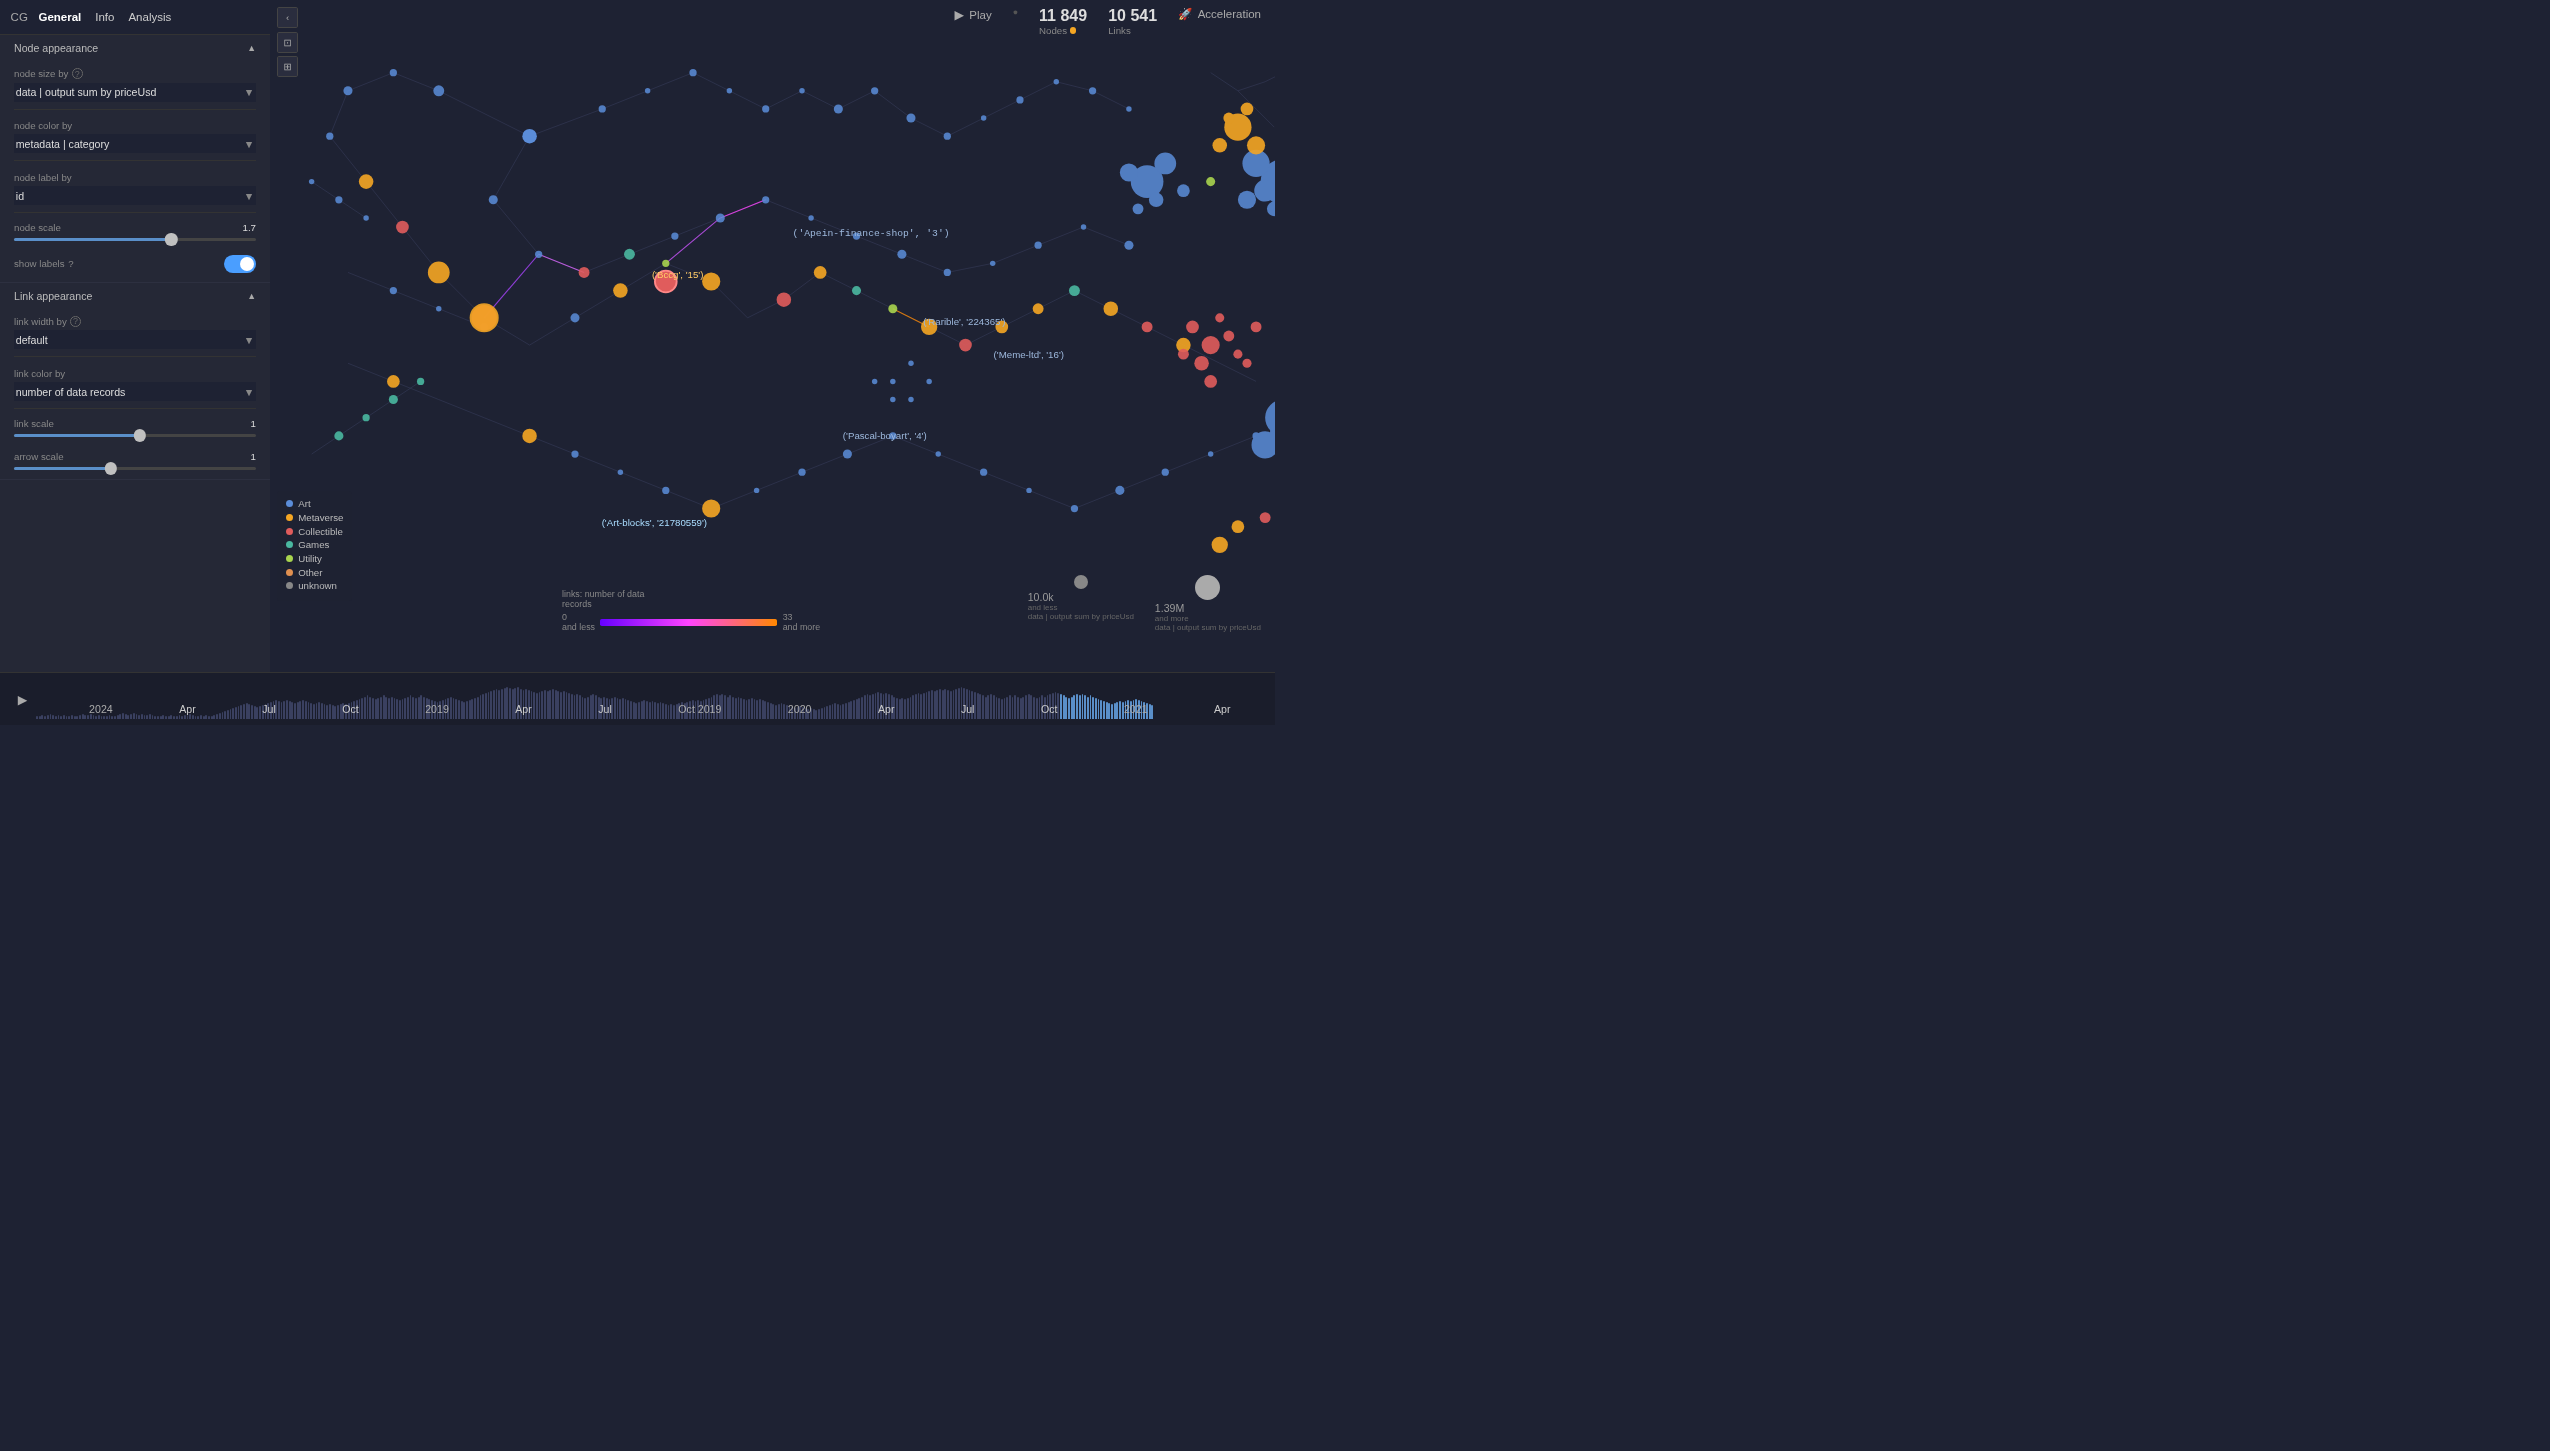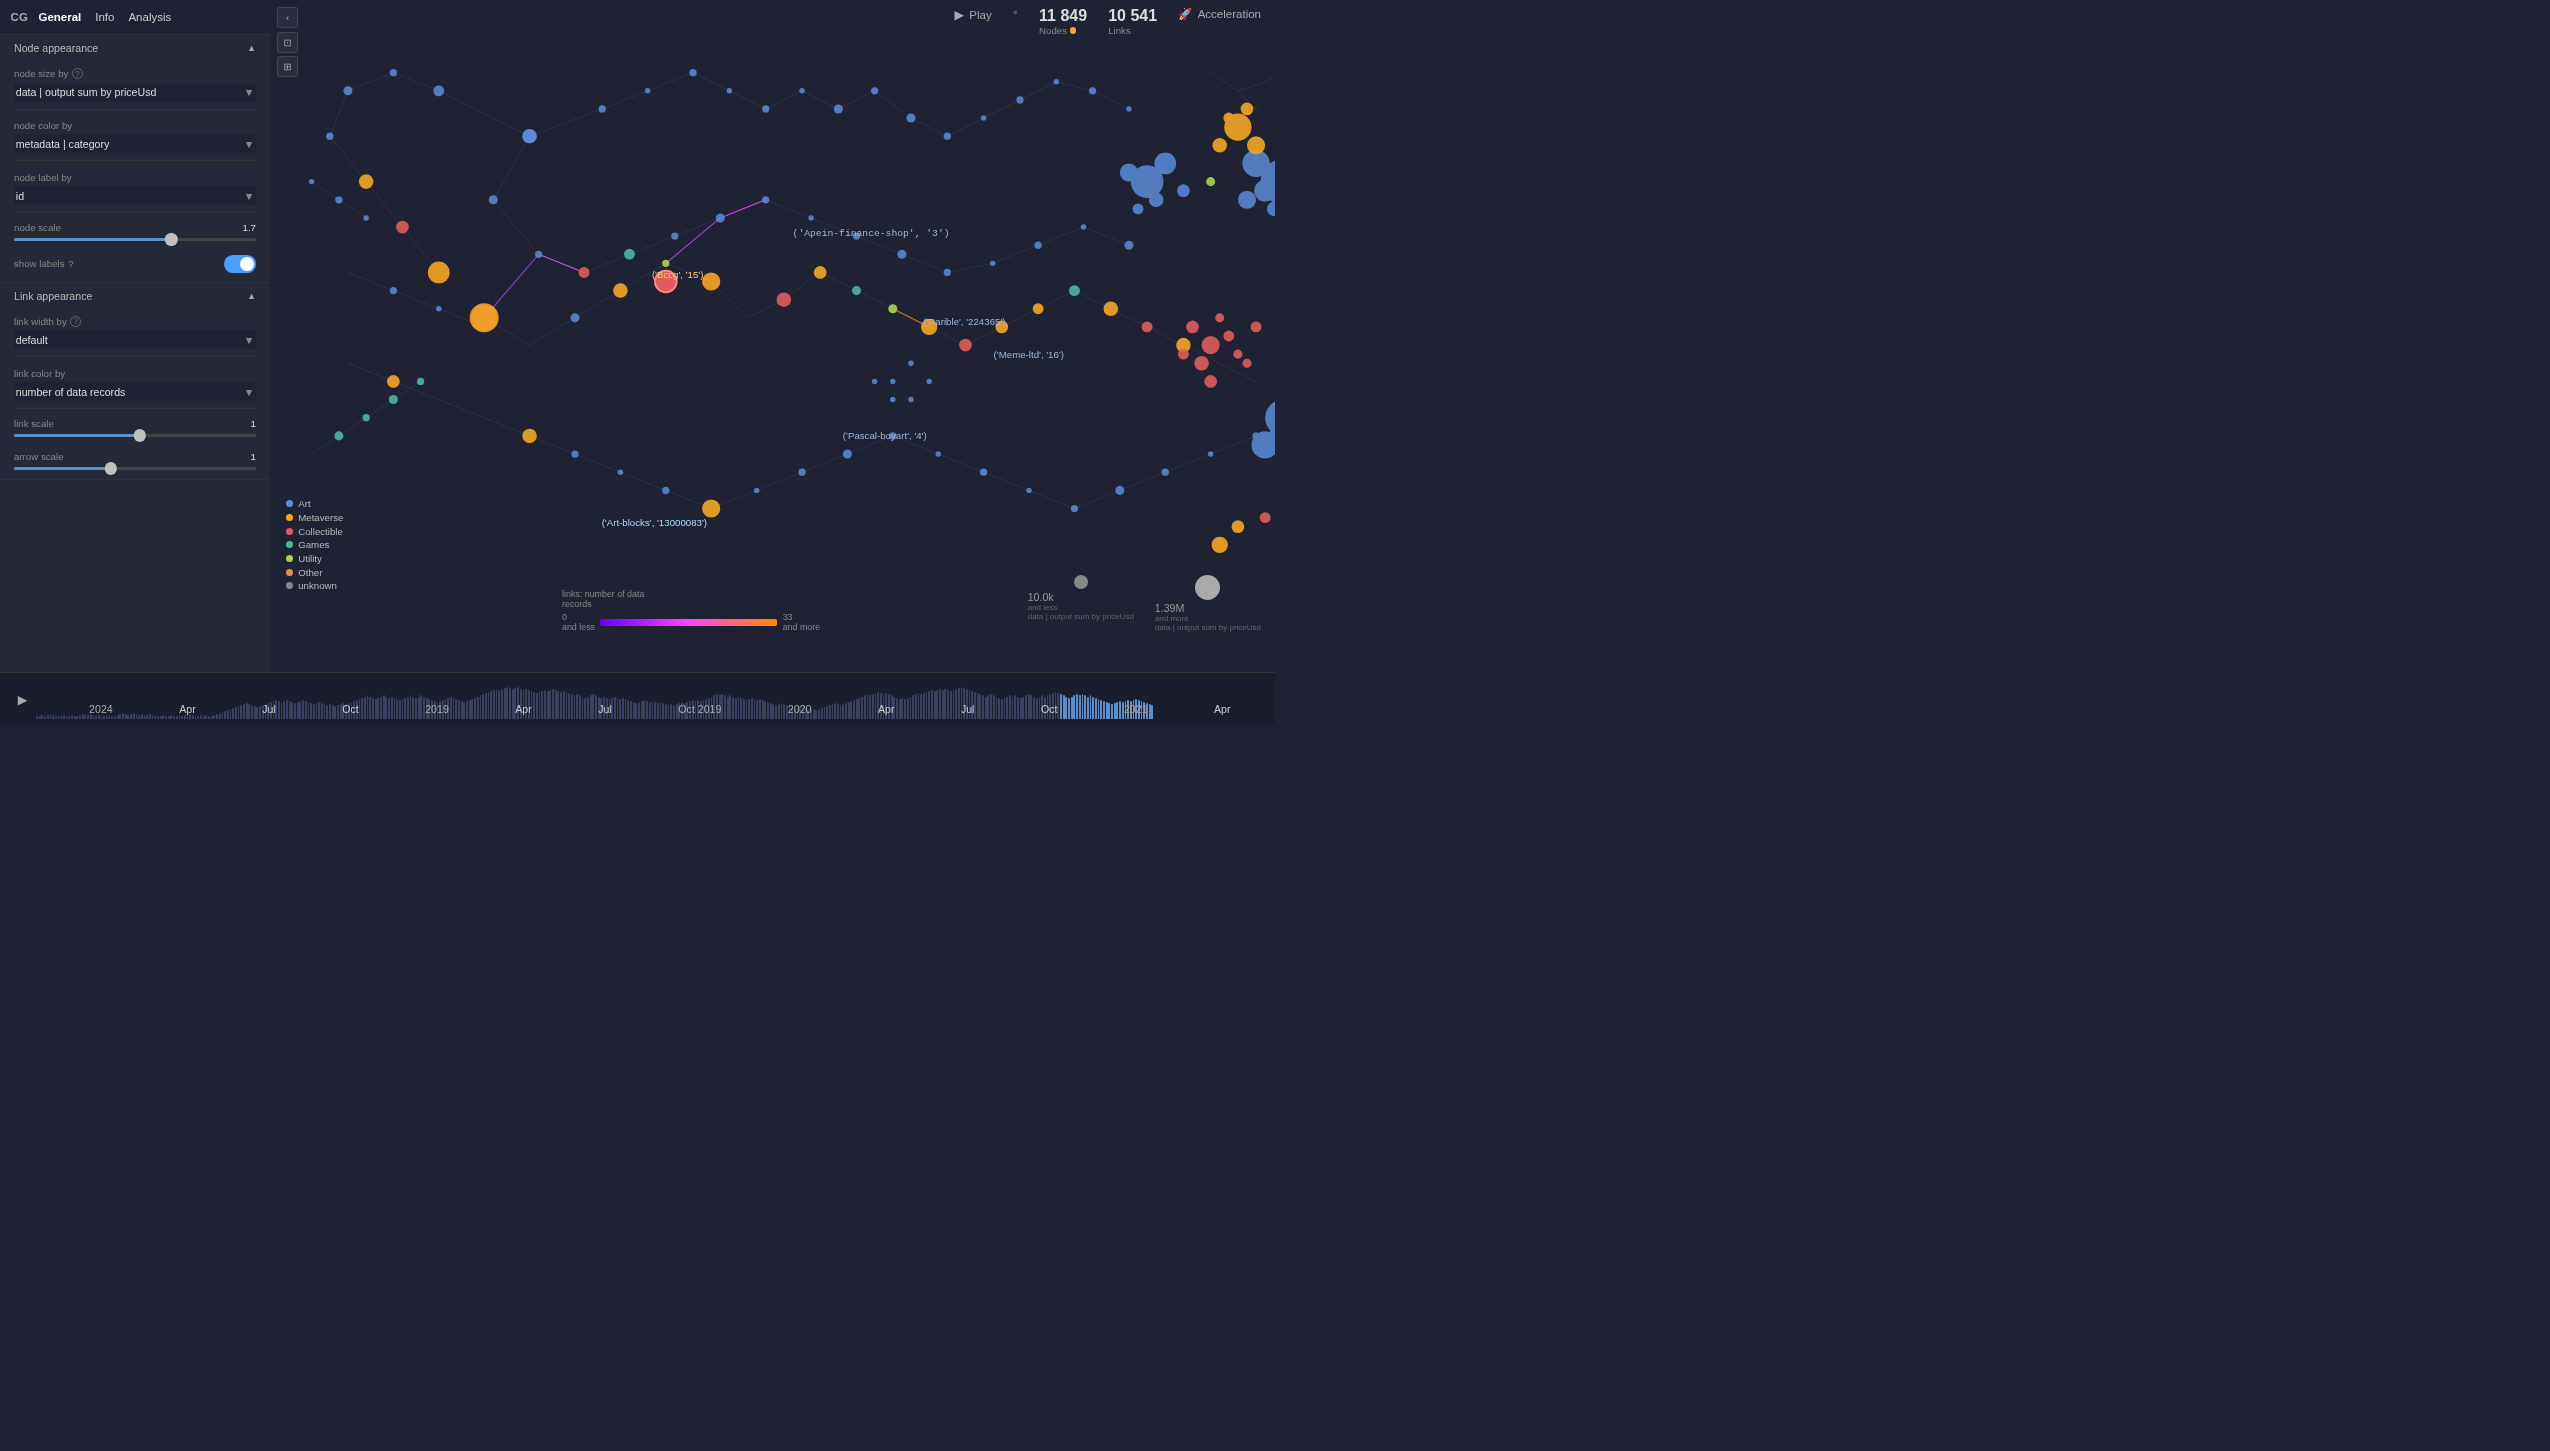--- a/index.html
+++ b/index.html
@@ -6,21 +6,21 @@
     body { background: #1e2233; color: #ccc; font-family: -apple-system, BlinkMacSystemFont, 'Segoe UI', sans-serif; font-size: 10.6px; width: 1275px; height: 725px; overflow: hidden; display: flex; flex-direction: column; }
 
     
     .main-area { display: flex; flex: 1; overflow: hidden; }
 
     
     .left-panel { width: 270px; background: #252836; display: flex; flex-direction: column; overflow-y: auto; flex-shrink: 0; }
 
     
     .header { display: flex; align-items: center; padding: 7px 10.6px; background: #1e2233; height: 35px; border-bottom: 0.9px solid #333; gap: 10.6px; }
-    .header-logo { color: #aaa; font-weight: bold; font-size: 11.5px; }
+    .header-logo { color: #aaa; font-weight: normal; font-size: 11.5px; }
     .header-nav { display: flex; gap: 14px; }
     .header-nav span { color: #ccc; font-size: 11.5px; cursor: pointer; }
     .header-nav span.active { color: #fff; font-weight: 600; }
     .section-header { display: flex; justify-content: space-between; align-items: center; padding: 7px 14px; color: #bbb; font-size: 10.6px; font-weight: 500; }
     .section-header .arrow { color: #aaa; font-size: 8.9px; }
 
     .field-group { padding: 7px 14px 3.5px; }
     .field-label { color: #888; font-size: 9.7px; margin-bottom: 3.5px; display: flex; align-items: center; gap: 3.5px; }
     .field-label .info-icon { color: #666; font-size: 8.9px; border: 0.9px solid #666; border-radius: 50%; width: 10.6px; height: 10.6px; display: inline-flex; align-items: center; justify-content: center; }
     .field-select { background: #1e2233; border: none; color: #ddd; font-size: 10.6px; width: 100%; padding: 3.5px 1.8px; cursor: pointer; display: flex; justify-content: space-between; align-items: center; }
@@ -486,21 +486,21 @@
       <div class="map-btn">‹</div>
       <div class="map-btn">⊡</div>
       <div class="map-btn">⊞</div>
     </div>
 
     <div class="node-label" style="left: 52%; top: 34%; font-family: Liberation Mono, monospace;">('Apein-finance-shop', '3')</div>
     <div class="node-label" style="left: 38%; top: 40%; color: #ffcc66;">('Bccg', '15')</div>
     <div class="node-label" style="left: 65%; top: 47%;">('Rarible', '224365')</div>
     <div class="node-label" style="left: 72%; top: 52%;">('Meme-ltd', '16')</div>
     <div class="node-label" style="left: 57%; top: 64%;">('Pascal-boyart', '4')</div>
-    <div class="node-label" style="left: 33%; top: 77%; color: #aaddff;">('Art-blocks', '13000083')</div>
+    <div class="node-label" style="left: 33%; top: 77%; color: #aaddff;">('Art-blocks', '21780559')</div>
 
     <div class="stats-panel">
       <div class="play-btn">
         <span class="play-icon">▶</span>
         <span>Play</span>
       </div>
       <span style="color:#555; font-size:8.9px;">●</span>
       <div class="stat-box">
         <div class="stat-value">11 849</div>
         <div class="stat-label">

